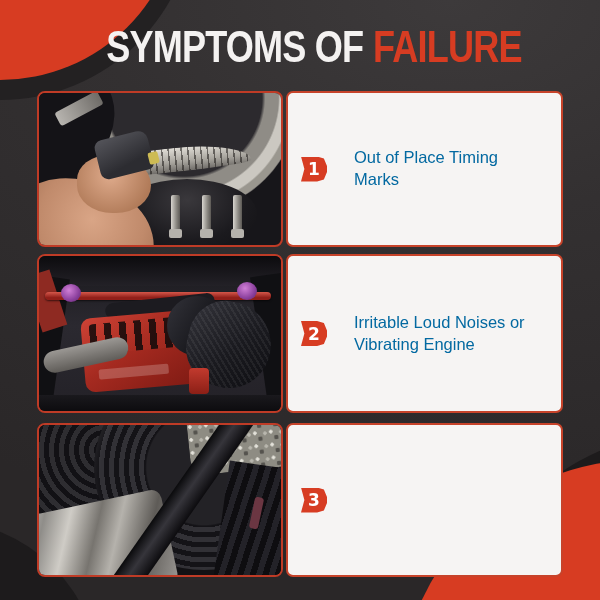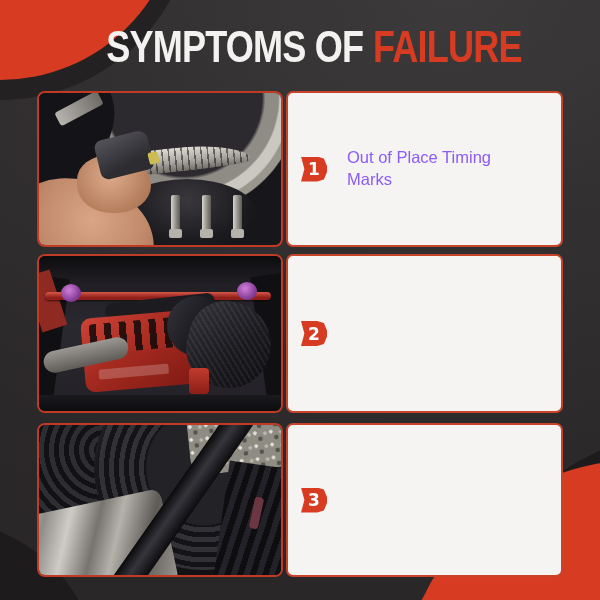--- a/index.html
+++ b/index.html
@@ -26,21 +26,21 @@
   .photo{flex:0 0 246px;width:246px;border:2px solid #bf3b26;border-radius:8px;
     overflow:hidden;position:relative;box-sizing:border-box;background:#17161a;}
   .photo *{position:absolute;}
 
   .card{flex:1;background:#f6f4f3;border:2px solid #c7432a;border-radius:7px;
     display:flex;align-items:center;gap:11px;padding:0 12px 0 13px;box-sizing:border-box;}
   .badge{width:26px;height:25px;flex:0 0 26px;background:#d73c22;color:#ffffff;
     font-weight:bold;font-size:17px;display:flex;align-items:center;justify-content:center;
     font-family:"DejaVu Sans", sans-serif;
     clip-path:polygon(0 0,62% 0,88% 8%,100% 38%,100% 62%,88% 92%,62% 100%,0 100%,13% 50%);}
-  .label{font-size:16.5px;color:#8b5cf6;line-height:1.32;max-width:208px;margin:9px;}
+  .label{font-size:16.5px;color:#0369a1;line-height:1.32;max-width:208px;margin:16px;}
 
   
   .p1-glow{inset:0;background:radial-gradient(ellipse at 55% 10%, #4a4745 0%, rgba(30,28,30,0) 55%);}
   .p1-disc{left:30px;top:-110px;width:230px;height:230px;border-radius:50%;
     background:radial-gradient(circle,#2c2a2e 0 48%,#8f8c86 50% 58%,#cbc8c1 59% 65%,#9a978f 66% 70%,#3f3d40 71% 78%,#17161a 79%);}
   .p1-dark-left{left:-22px;top:-24px;width:92px;height:124px;background:#141317;border-radius:40%;transform:rotate(20deg);}
   .p1-bracket{left:16px;top:8px;width:48px;height:15px;border-radius:3px;
     background:linear-gradient(90deg,#b8b5b0,#6e6b67);transform:rotate(-28deg);}
   .p1-ticks{left:40px;top:56px;width:172px;height:24px;transform:rotate(-6deg);
     border-radius:50% 50% 50% 50% / 90% 90% 20% 20%;
@@ -161,20 +161,21 @@
         <div class="p2-plate"></div>
       </div>
       <div class="p2-intake2"></div>
       <div class="p2-intake"></div>
       <div class="p2-pipe"></div>
       <div class="p2-filter"></div>
       <div class="p2-bottom"></div>
     </figure>
     <div class="card">
       <span class="badge">2</span>
+      <p class="label">Irritable Loud Noises or Vibrating Engine</p>
     </div>
   </section>
 
   <section class="row row3">
     <figure class="photo photo3" style="margin:0;">
       <div class="p3-ring1"></div>
       <div class="p3-ring2"></div>
       <div class="p3-gravel"></div>
       <div class="p3-ribbed"></div>
       <div class="p3-maroon"></div>

